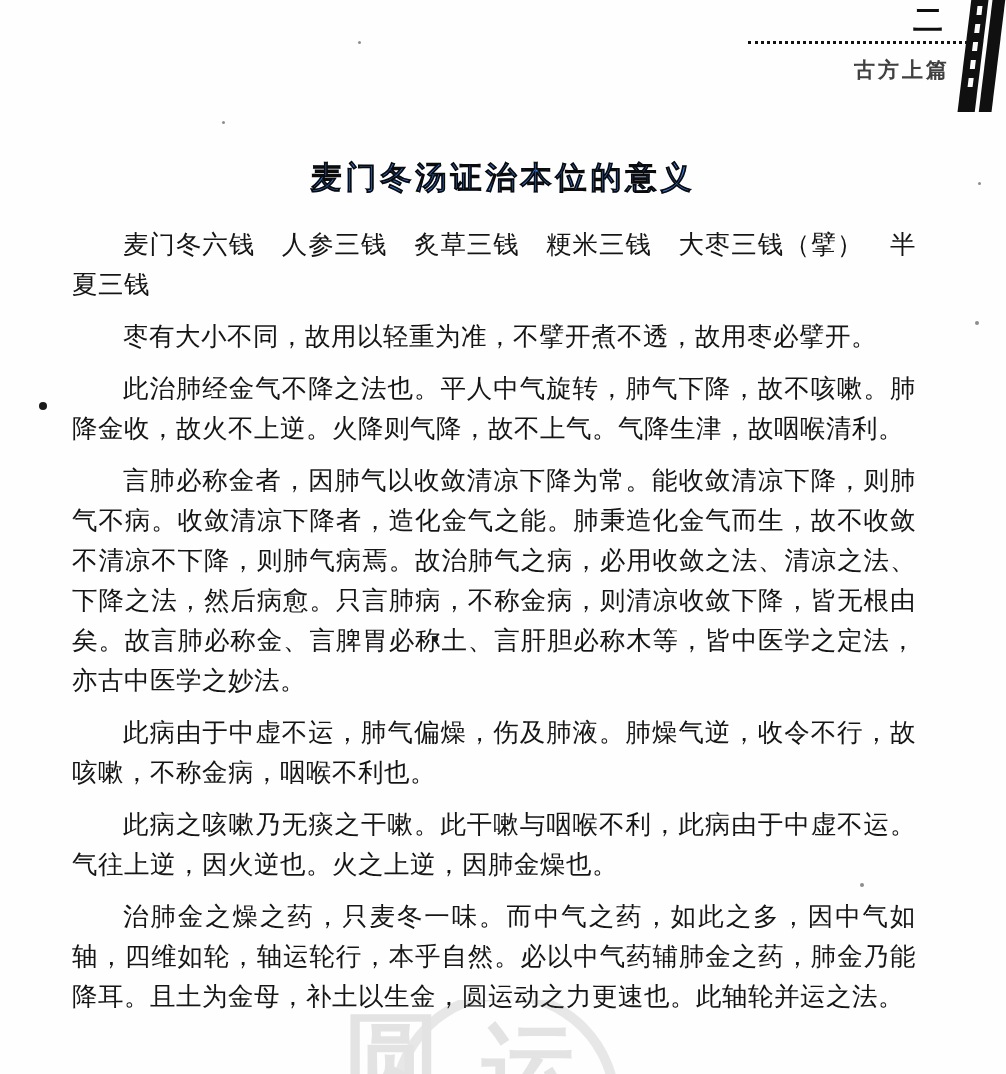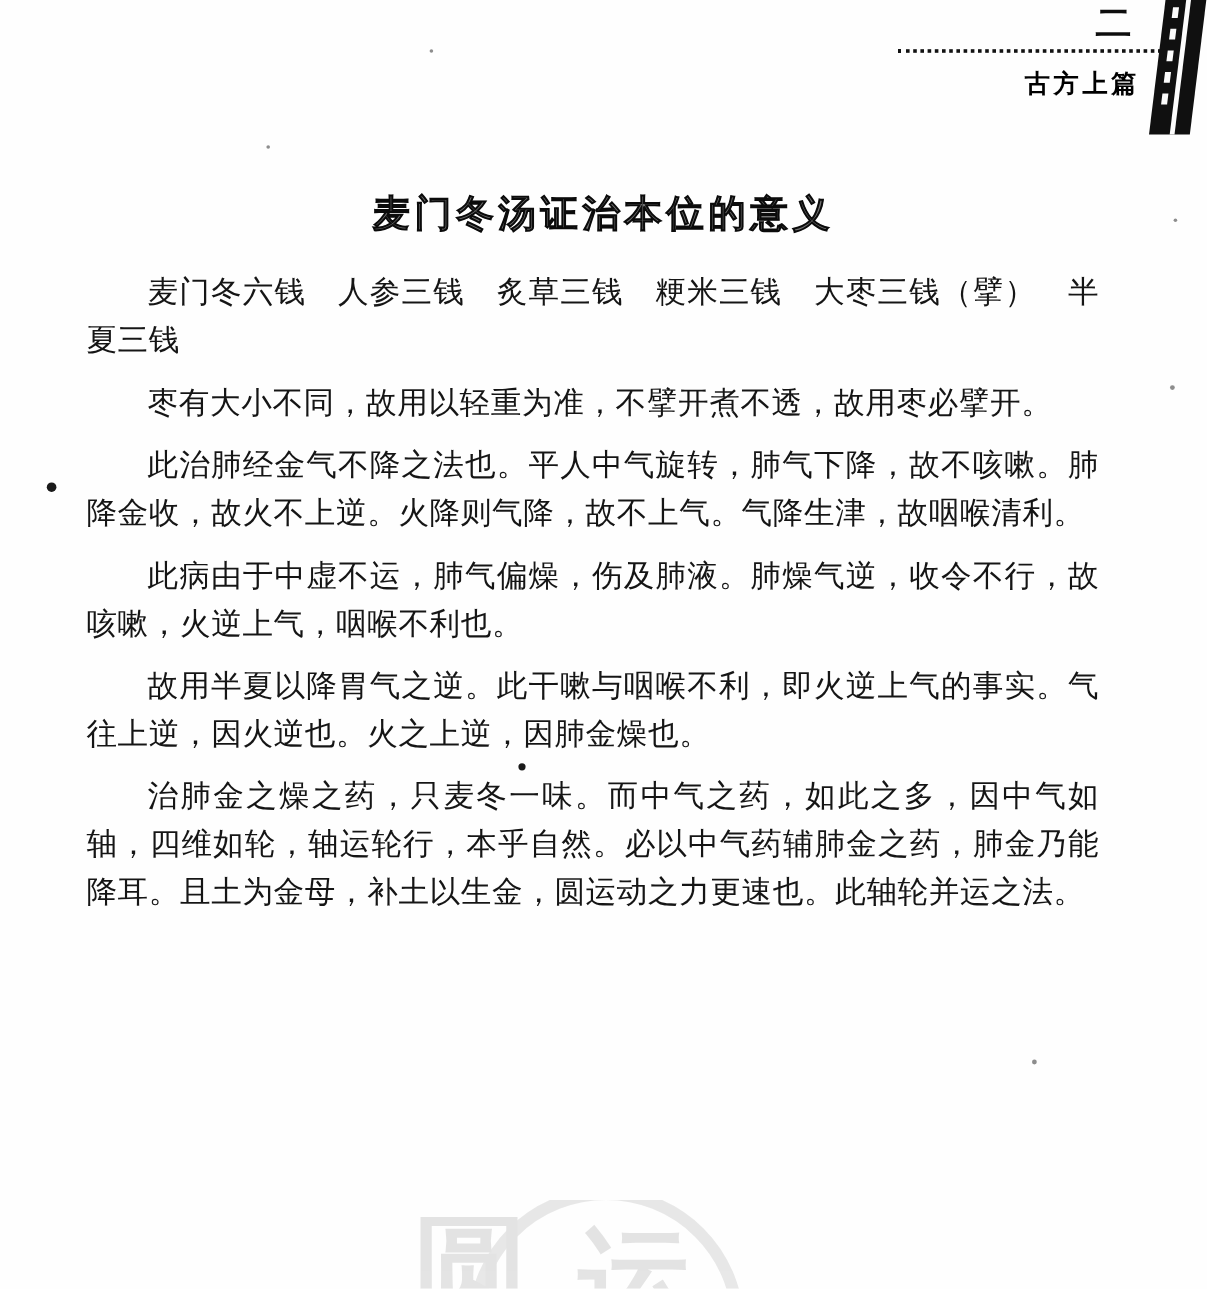--- a/index.html
+++ b/index.html
@@ -49,21 +49,21 @@
     border-top: 3px dotted #121212;
   }
 
   #header-section-title {
     position: absolute;
     right: 56px;
     top: 56px;
     font-size: 21px;
     font-weight: 700;
     letter-spacing: 3px;
-    color: #000000;
+    color: #404040;
     font-family: "DejaVu Sans", "Liberation Sans", sans-serif;
     white-space: nowrap;
     text-align: center;
   }
 
   
   #edge-bar {
     position: absolute;
     right: 0;
     top: -6px;
@@ -98,21 +98,21 @@
   
   #article-title {
     position: absolute;
     left: 0;
     top: 136px;
     width: 1006px;
     text-align: center;
     font-size: 31px;
     font-weight: 700;
     letter-spacing: 4px;
-    color: #737373;
+    color: #3b82f6;
     font-family: "DejaVu Sans", "Liberation Sans", sans-serif;
     -webkit-text-stroke: 0.7px #0b0b0b;
   }
 
   
   #body-text {
     position: absolute;
     left: 60px;
     top: 212px;
     width: 868px;
@@ -196,22 +196,23 @@
     </div>
     <div id="edge-gap"></div>
   </div>
 
   <h1 id="article-title">麦门冬汤证治本位的意义</h1>
 
   <div id="body-text">
     <p class="para formula">麦门冬六钱　人参三钱　炙草三钱　粳米三钱　大枣三钱（擘）　半夏三钱</p>
     <p class="para">枣有大小不同，故用以轻重为准，不擘开煮不透，故用枣必擘开。</p>
     <p class="para">此治肺经金气不降之法也。平人中气旋转，肺气下降，故不咳嗽。肺降金收，故火不上逆。火降则气降，故不上气。气降生津，故咽喉清利。</p>
-    <p class="para">此病由于中虚不运，肺气偏燥，伤及肺液。肺燥气逆，收令不行，故咳嗽，火逆上气，咽喉不利也。</p>
-    <p class="para">故用半夏以降胃气之逆。此干嗽与咽喉不利，即火逆上气的事实。气往上逆，因火逆也。火之上逆，因肺金燥也。</p>
+    <p class="para">言肺必称金者，因肺气以收敛清凉下降为常。能收敛清凉下降，则肺气不病。收敛清凉下降者，造化金气之能。肺秉造化金气而生，故不收敛不清凉不下降，则肺气病焉。故治肺气之病，必用收敛之法、清凉之法、下降之法，然后病愈。只言肺病，不称金病，则清凉收敛下降，皆无根由矣。故言肺必称金、言脾胃必称土、言肝胆必称木等，皆中医学之定法，亦古中医学之妙法。</p>
+    <p class="para">此病由于中虚不运，肺气偏燥，伤及肺液。肺燥气逆，收令不行，故咳嗽，不称金病，咽喉不利也。</p>
+    <p class="para">此病之咳嗽乃无痰之干嗽。此干嗽与咽喉不利，此病由于中虚不运。气往上逆，因火逆也。火之上逆，因肺金燥也。</p>
     <p class="para">治肺金之燥之药，只麦冬一味。而中气之药，如此之多，因中气如轴，四维如轮，轴运轮行，本乎自然。必以中气药辅肺金之药，肺金乃能降耳。且土为金母，补土以生金，圆运动之力更速也。此轴轮并运之法。</p>
   </div>
 
   <div id="watermark">
     <div class="wm-ring"></div>
     <div class="wm-glyph wm-a">圆</div>
     <div class="wm-glyph wm-b">运</div>
   </div>
 
   <div id="speck-layer">

